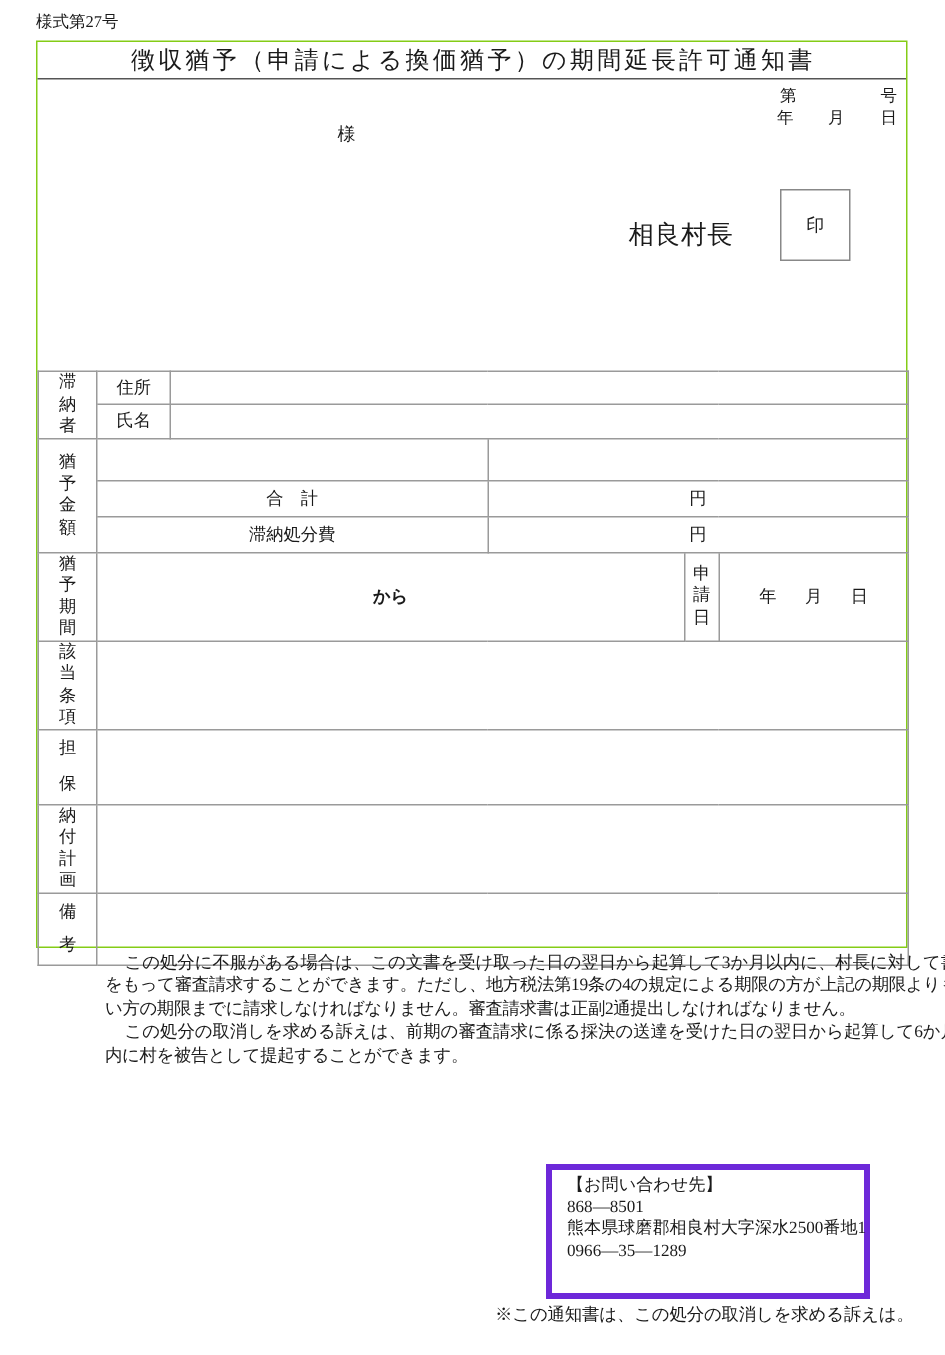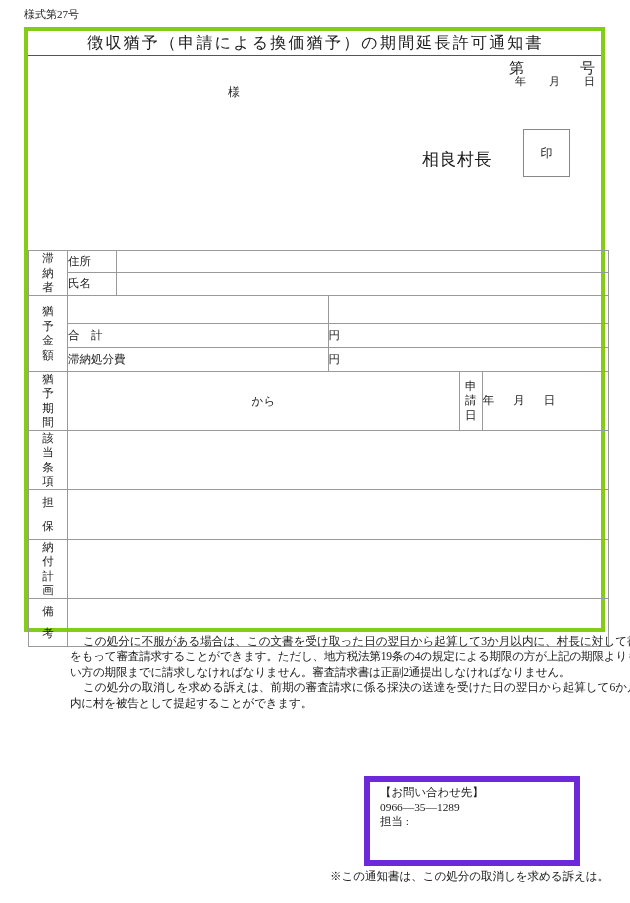--- a/index.html
+++ b/index.html
@@ -32,21 +32,21 @@
     white-space: nowrap;
   }
 
   
   .outer-frame {
     position: absolute;
     left: 24px;
     top: 27px;
     width: 581px;
     height: 605px;
-    border: 4px solid #84cc16;
+    border: 1px solid #84cc16;
     box-sizing: border-box;
   }
 
   
   .title-band {
     position: absolute;
     left: 0; top: 0;
     width: 100%;
     height: 25px;
     border-bottom: 1px solid #555;
@@ -60,21 +60,21 @@
     letter-spacing: 2.2px;
     white-space: nowrap;
     padding-left: 2px;
   }
 
   
   .hdr-no {
     position: absolute;
     right: 6px;
     top: 28px;
-    font-size: 15px;
+    font-size: 11px;
     white-space: nowrap;
     letter-spacing: 0;
   }
   .hdr-no .gap-a { display:inline-block; width: 56px; }
   .hdr-date {
     position: absolute;
     right: 6px;
     top: 43px;
     font-size: 11px;
     white-space: nowrap;
@@ -132,40 +132,41 @@
     top: 219px;
     width: 581px;
     border-collapse: collapse;
     table-layout: fixed;
   }
   .grid td {
     border: 1px solid #9a9a9a;
     font-size: 11.5px;
     padding: 0;
     vertical-align: middle;
-    text-align: left;
+    text-align: center;
   }
   .grid .vlabel {
     font-size: 11.5px;
     line-height: 15px;
     letter-spacing: 0;
     width: 39px;
     text-align: center;
   }
   .vstack {
     display: flex;
     flex-direction: column;
     align-items: center;
     justify-content: center;
     line-height: 14.5px;
   }
   .rt { text-align: right; padding-right: 7px; }
 
   .kara-cell {
     position: relative;
+    font-weight: bold;
   }
   .kara-txt {
     position: absolute;
     left: 50%;
     top: 50%;
     transform: translate(-50%,-50%);
     font-size: 11.5px;
   }
   .ymd { font-size: 11.5px; letter-spacing: 0; white-space: nowrap; }
   .ymd .s1 { display:inline-block; width: 19px; }
@@ -188,21 +189,21 @@
     text-indent: 13px;
   }
 
   
   .contact-box {
     position: absolute;
     left: 364px;
     top: 776px;
     width: 216px;
     height: 90px;
-    border: 6px solid #6d28d9;
+    border: 4px solid #6d28d9;
     box-sizing: border-box;
     padding: 3px 0 0 10px;
     font-size: 11.4px;
     line-height: 14.6px;
   }
   .contact-box div { white-space: nowrap; }
   .contact-box .sp { display:inline-block; width: 11px; }
 
   .footnote {
     position: absolute;
@@ -364,19 +365,20 @@
     </table>
   </div>
 
   <div class="legal">
     <p>この処分に不服がある場合は、この文書を受け取った日の翌日から起算して3か月以内に、村長に対して書面をもって審査請求することができます。ただし、地方税法第19条の4の規定による期限の方が上記の期限よりも早い方の期限までに請求しなければなりません。審査請求書は正副2通提出しなければなりません。</p>
     <p>この処分の取消しを求める訴えは、前期の審査請求に係る採決の送達を受けた日の翌日から起算して6か月以内に村を被告として提起することができます。</p>
   </div>
 
   <div class="contact-box">
     <div>【お問い合わせ先】</div>
+    <div>868―8501</div>
+    <div>熊本県球磨郡相良村大字深水2500番地1</div>
     <div>0966―35―1289</div>
-    <div>担当 :</div>
   </div>
 
   <div class="footnote">※この通知書は、この処分の取消しを求める訴えは。</div>
 
 </div>
 
 </body></html>

